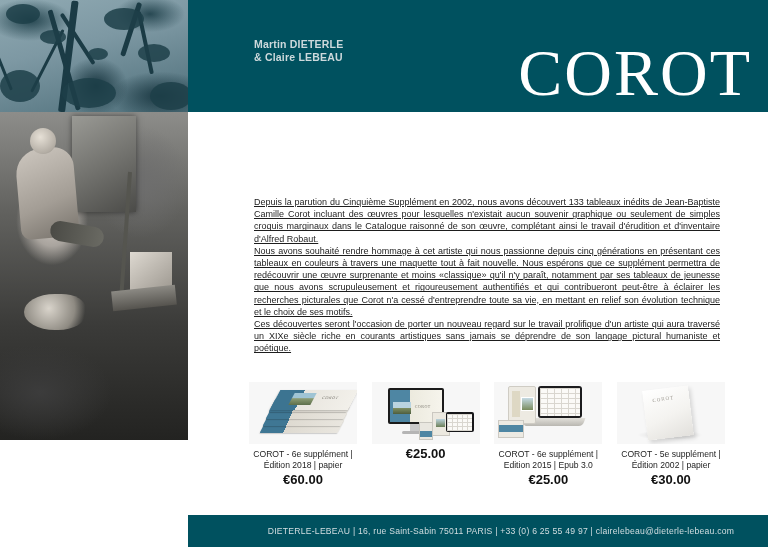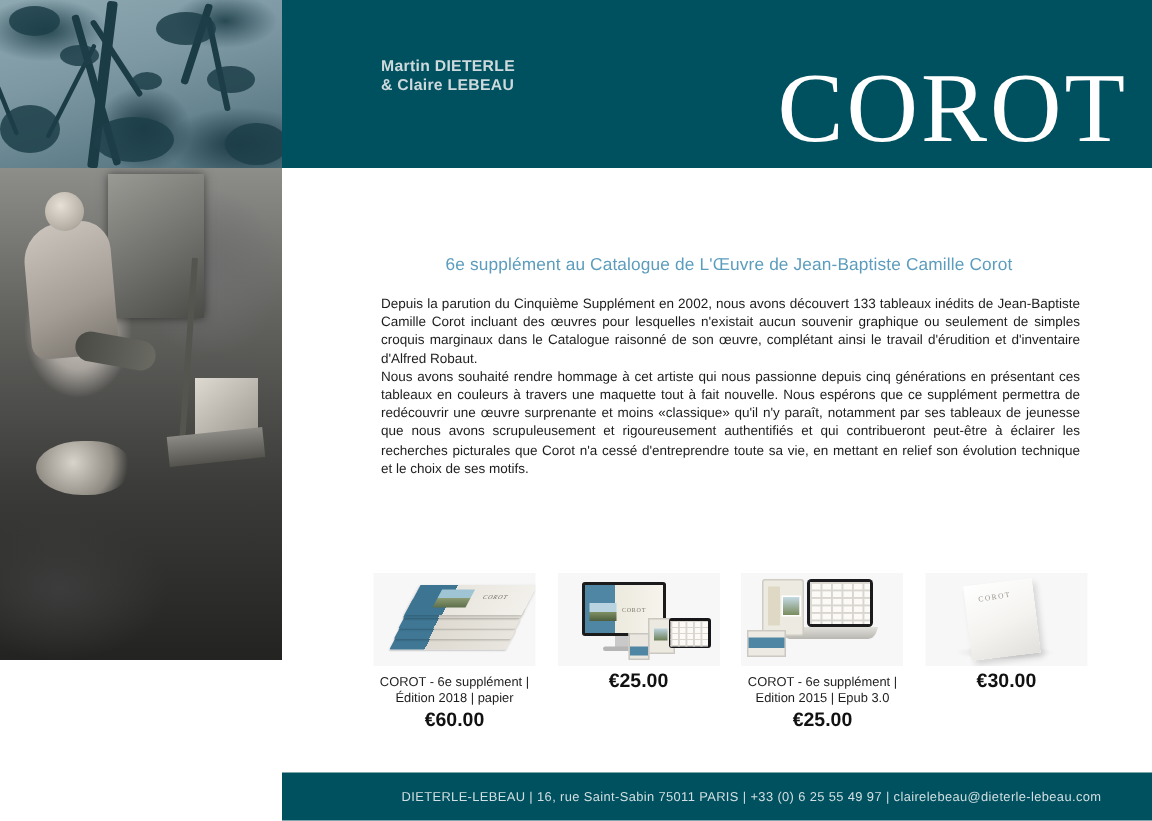--- a/index.html
+++ b/index.html
@@ -118,20 +118,21 @@
     text-align:center;
     color:#5c9dbd;
     font-size:11.5px;line-height:14px;letter-spacing:.1px;
   }
 
   .paragraphs{
     position:absolute;left:66px;top:84px;width:466px;
     color:#1d1d1d;
     font-size:9px;line-height:12.2px;
     text-align:justify;
+    text-decoration:underline;
   }
   .paragraphs p{margin:0;}
 
   
   .products{
     position:absolute;left:58px;top:270px;width:482px;
     display:flex;justify-content:space-between;align-items:flex-start;
   }
   .product{
     width:114px;display:flex;flex-direction:column;align-items:center;
@@ -293,25 +294,25 @@
   <div class="header-band">
     <div class="authors">
       <div>Martin DIETERLE</div>
       <div>&amp; Claire LEBEAU</div>
     </div>
     <div class="corot-title">COROT</div>
   </div>
 
   <div class="content">
 
-    <div class="subtitle">6e supplément au Catalogue de L'Œuvre de Jean-Baptiste Camille Corot</div>
 
     <div class="paragraphs">
       <p>Depuis la parution du Cinquième Supplément en 2002, nous avons découvert 133 tableaux inédits de Jean-Baptiste Camille Corot incluant des œuvres pour lesquelles n'existait aucun souvenir graphique ou seulement de simples croquis marginaux dans le Catalogue raisonné de son œuvre, complétant ainsi le travail d'érudition et d'inventaire d'Alfred Robaut.</p>
       <p>Nous avons souhaité rendre hommage à cet artiste qui nous passionne depuis cinq générations en présentant ces tableaux en couleurs à travers une maquette tout à fait nouvelle. Nous espérons que ce supplément permettra de redécouvrir une œuvre surprenante et moins «classique» qu'il n'y paraît, notamment par ses tableaux de jeunesse que nous avons scrupuleusement et rigoureusement authentifiés et qui contribueront peut-être à éclairer les recherches picturales que Corot n'a cessé d'entreprendre toute sa vie, en mettant en relief son évolution technique et le choix de ses motifs.</p>
+      <p>Ces découvertes seront l'occasion de porter un nouveau regard sur le travail prolifique d'un artiste qui aura traversé un XIXe siècle riche en courants artistiques sans jamais se déprendre de son langage pictural humaniste et poétique.</p>
     </div>
 
     <div class="products">
 
       <div class="product">
         <div class="product-thumb">
           <div class="bookstack">
             <div class="bk k1"></div>
               <div class="bk k2"></div>
               <div class="bk k3"></div>
@@ -366,20 +367,21 @@
         <div class="product-price">€25.00</div>
       </div>
 
       <div class="product">
         <div class="product-thumb">
           <div class="wb-shadow"></div>
           <div class="whitebook">
             <div class="wtt">COROT</div>
           </div>
         </div>
+        <div class="product-caption">COROT - 5e supplément | Édition 2002 | papier</div>
         <div class="product-price">€30.00</div>
       </div>
 
     </div>
   </div>
 
   <div class="footer-band">
     <div class="footer-text">DIETERLE-LEBEAU | 16, rue Saint-Sabin  75011 PARIS | +33 (0) 6 25 55 49 97 | clairelebeau@dieterle-lebeau.com</div>
   </div>
 

